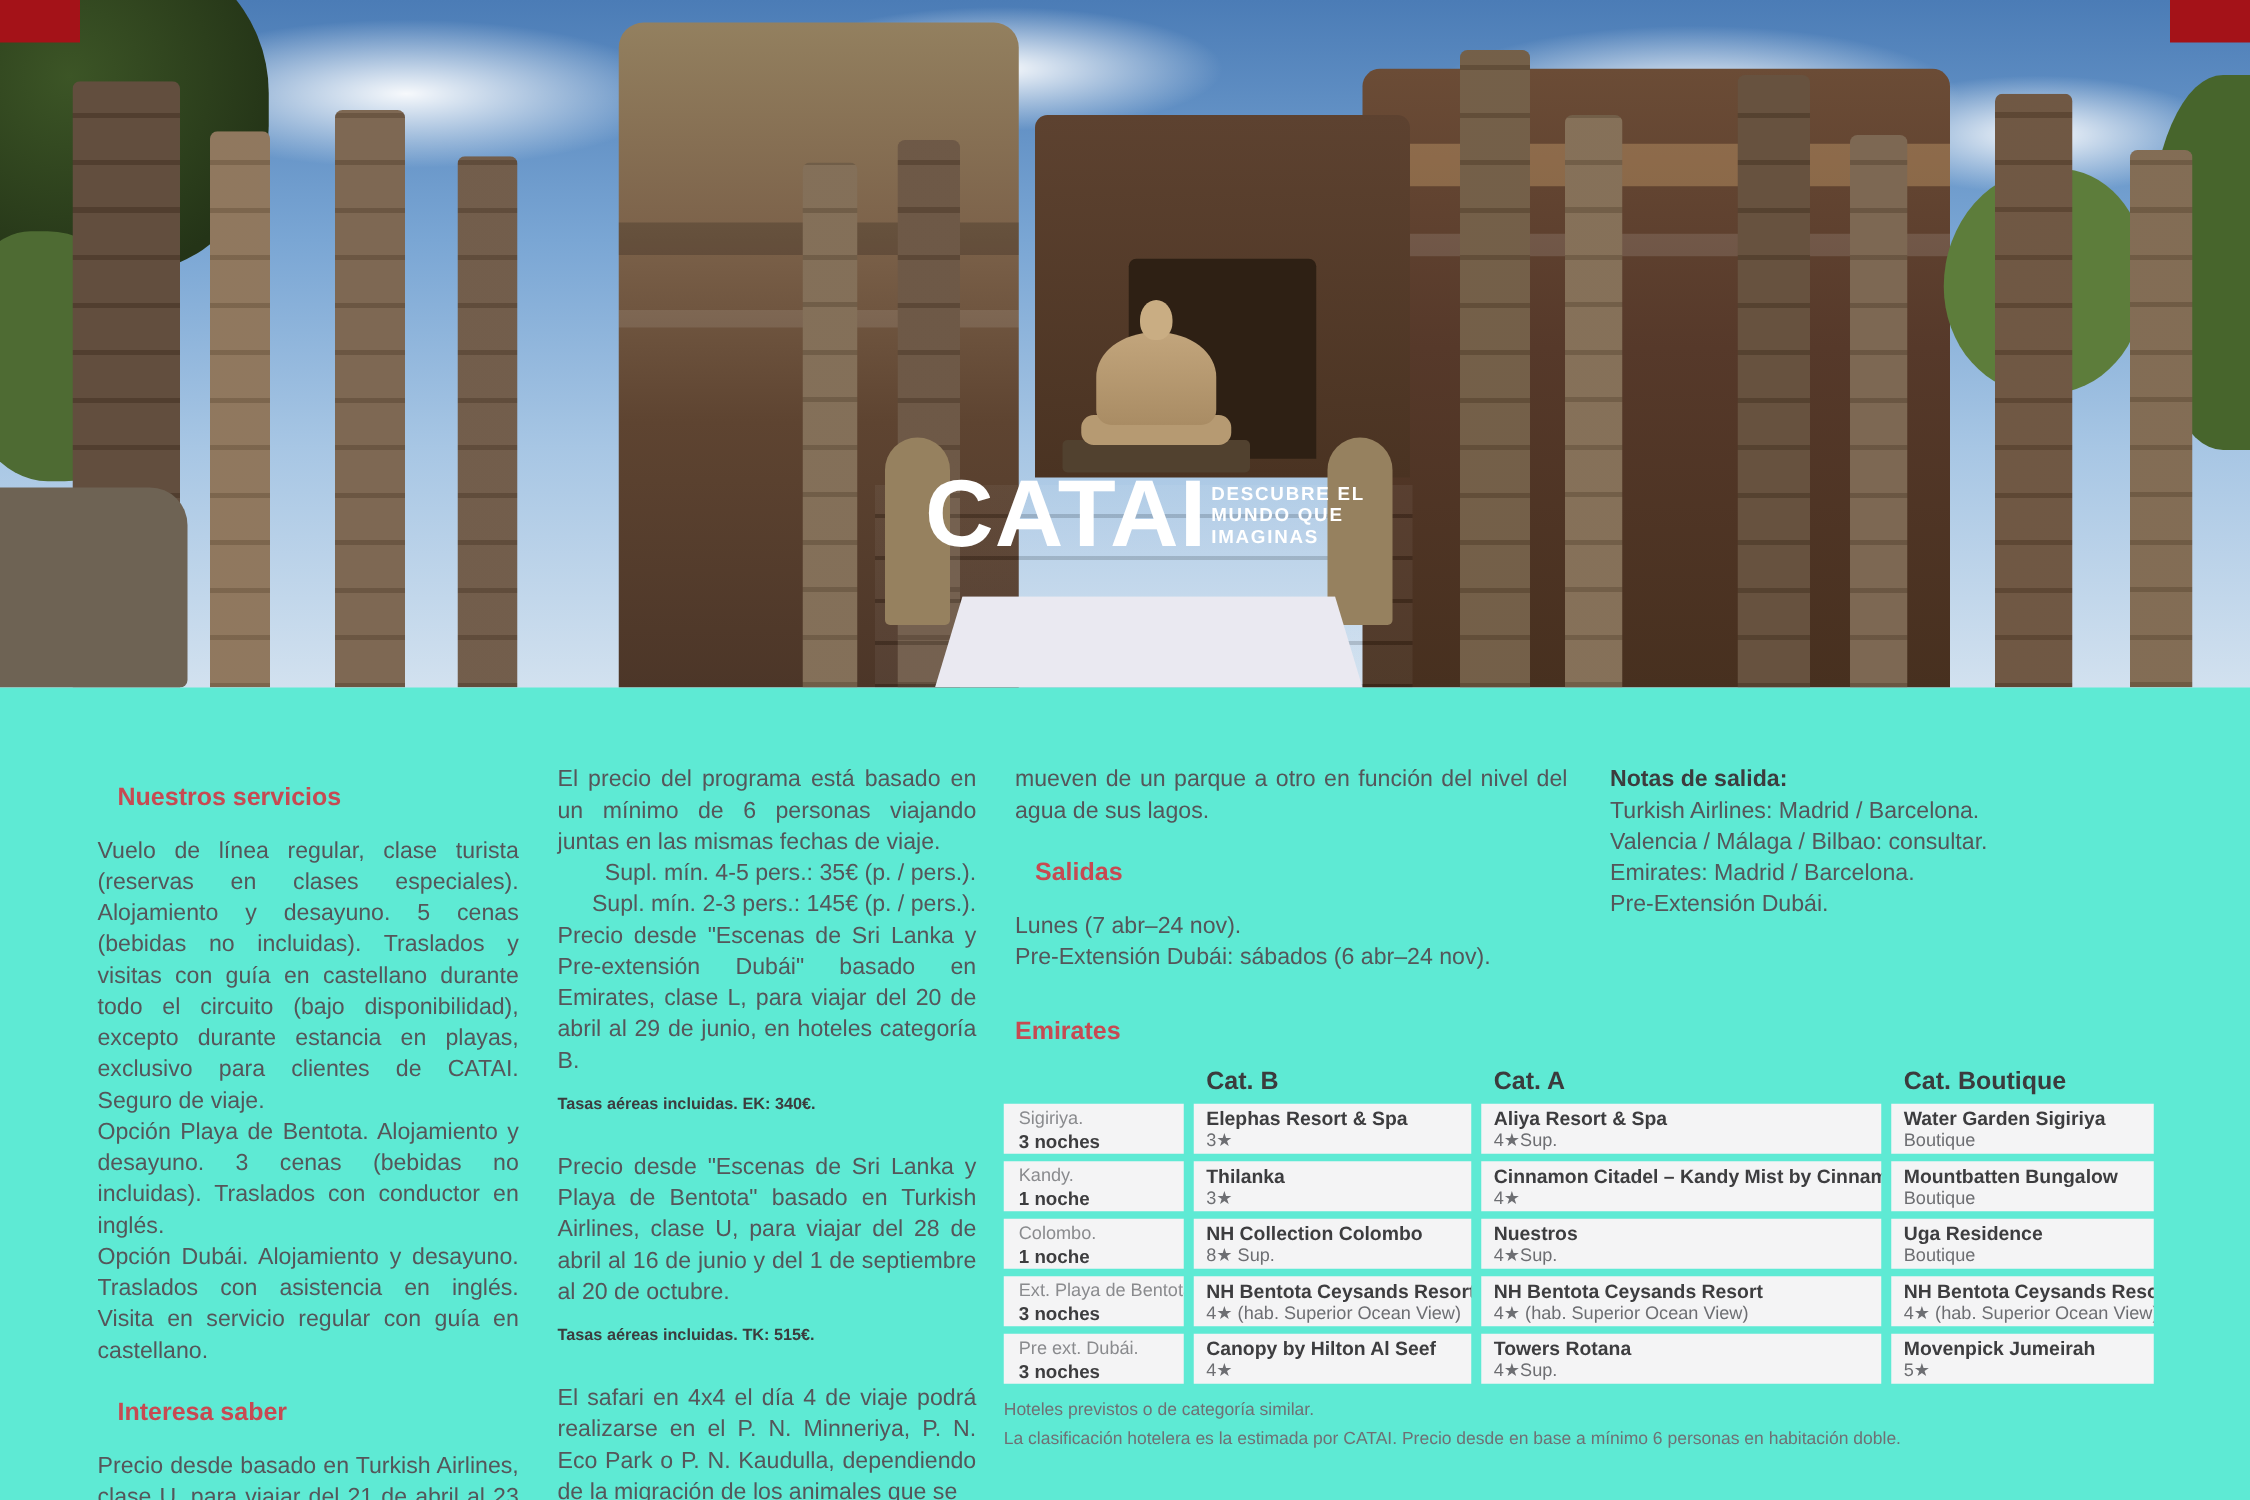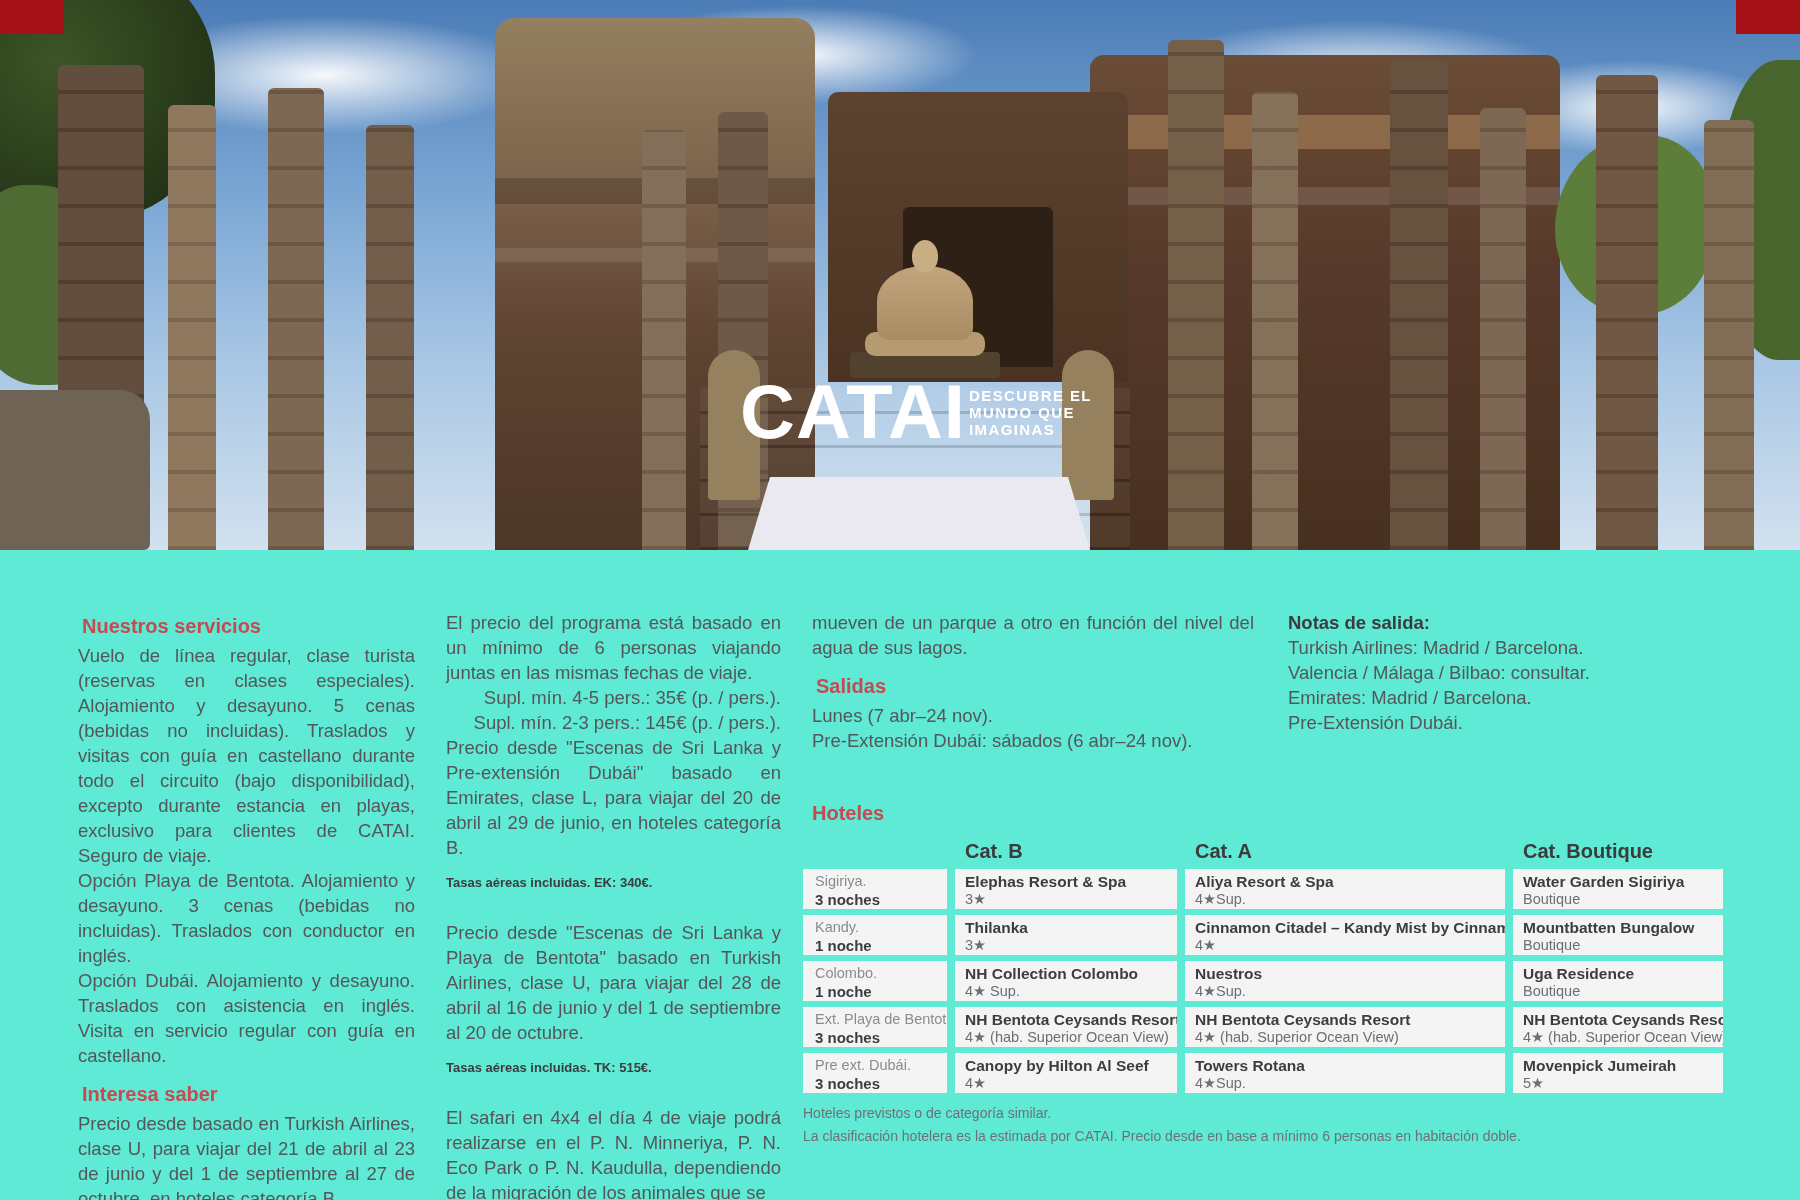--- a/index.html
+++ b/index.html
@@ -22,21 +22,21 @@
   #tagline{position:absolute;left:969px;top:387px;color:#fff;font-size:15px;font-weight:bold;
            letter-spacing:1.4px;line-height:17px;}
 
   
   .corner-tab{position:absolute;top:0;width:64px;height:34px;background:#a41218;}
 
   
   .col{position:absolute;top:610px;font-size:18.5px;line-height:25px;color:#55565a;}
   .col p{margin:0;text-align:justify;hyphens:auto;}
   .col .noj{text-align:right;}
-  h3.red{margin:4px;font-size:20px;line-height:25px;font-weight:bold;color:#c74a52;}
+  h3.red{margin:16px;font-size:20px;line-height:25px;font-weight:bold;color:#c74a52;}
   .gap{height:10px;}
   .blank{height:25px;}
   .fees{margin:0;font-weight:bold;color:#3c3c3e;font-size:13px;}
   .boldline{font-weight:bold;color:#3c3c3e;}
   .line{white-space:nowrap;}
 
   
   #hotels{position:absolute;left:803px;top:797px;width:923px;}
   #hotels .heading{margin-left:9px;}
   .tgrid{display:grid;grid-template-columns:144px 222px 320px 210px;column-gap:8px;}
@@ -163,21 +163,21 @@
 
   <div class="col" style="left:1288px;width:380px;">
     <div class="line boldline">Notas de salida:</div>
     <div class="line">Turkish Airlines: Madrid / Barcelona.</div>
     <div class="line">Valencia / Málaga / Bilbao: consultar.</div>
     <div class="line">Emirates: Madrid / Barcelona.</div>
     <div class="line">Pre-Extensión Dubái.</div>
   </div>
 
   <div id="hotels">
-    <h3 class="red heading">Hoteles</h3>
+    <h3 class="red heading">Emirates</h3>
 
     <div class="tgrid thead">
       <div></div>
       <div>Cat. B</div>
       <div>Cat. A</div>
       <div>Cat. Boutique</div>
     </div>
 
     <div class="tgrid trows">
 
@@ -214,21 +214,21 @@
         <div class="l1">Mountbatten Bungalow</div>
           <div class="l2">Boutique</div>
         </div>
 
       <div class="cell city">
         <div class="l1">Colombo.</div>
           <div class="l2">1 noche</div>
         </div>
       <div class="cell">
         <div class="l1">NH Collection Colombo</div>
-          <div class="l2">4★ Sup.</div>
+          <div class="l2">8★ Sup.</div>
         </div>
       <div class="cell">
         <div class="l1">Nuestros</div>
           <div class="l2">4★Sup.</div>
         </div>
       <div class="cell">
         <div class="l1">Uga Residence</div>
           <div class="l2">Boutique</div>
         </div>
 

